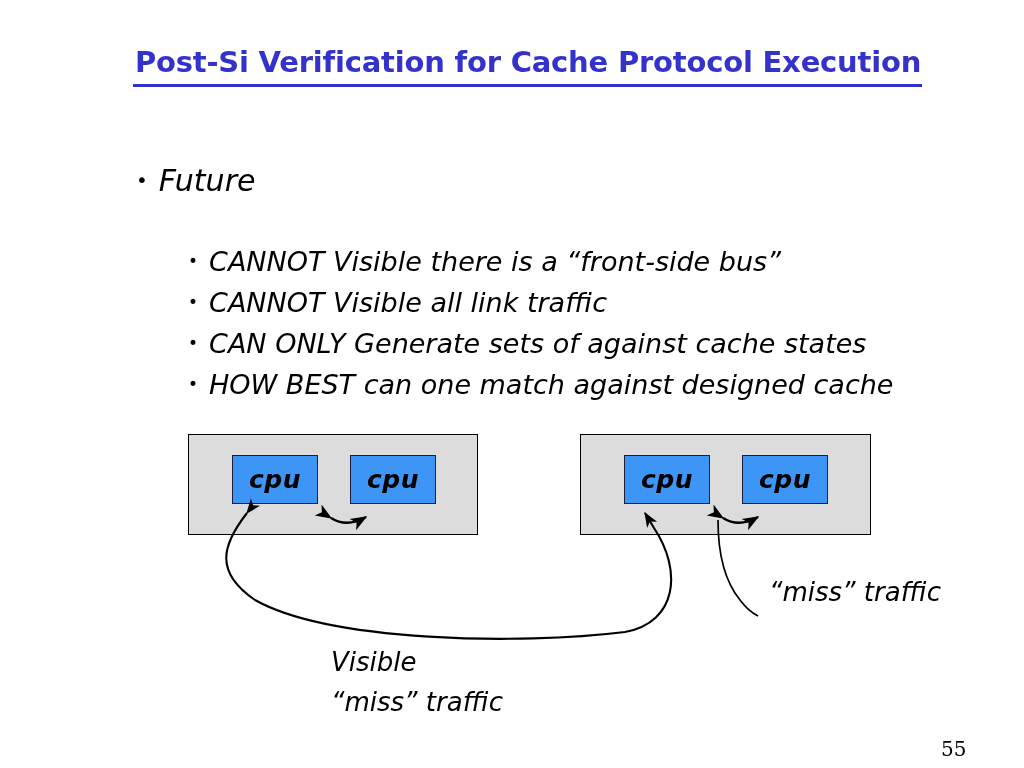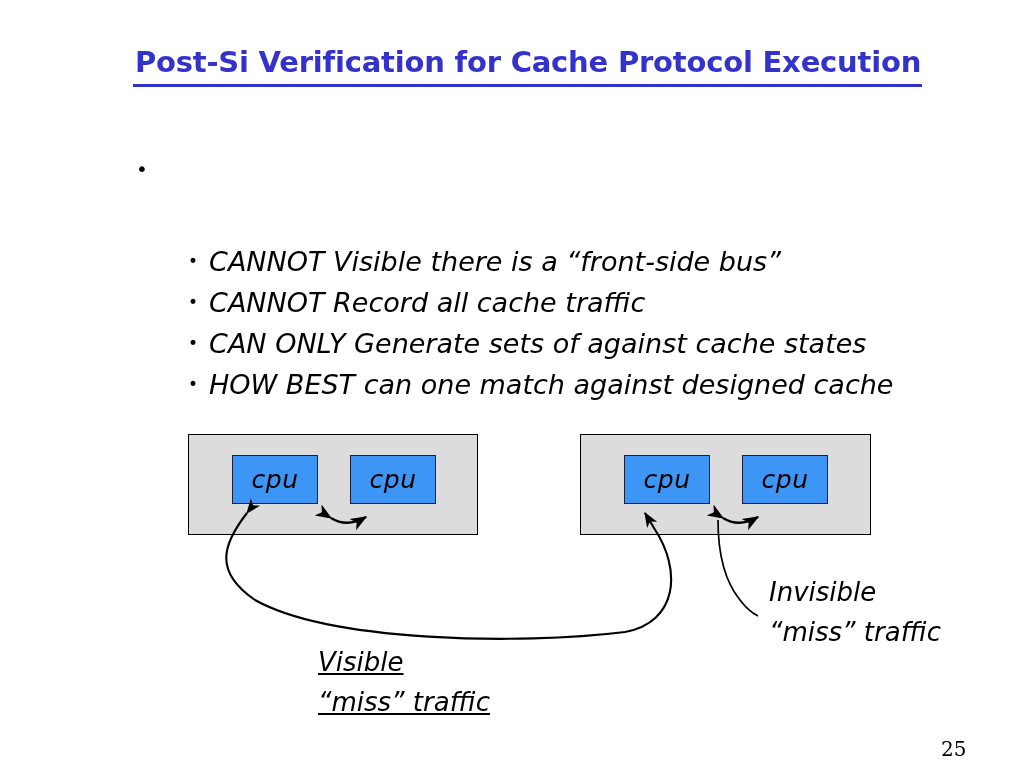--- a/index.html
+++ b/index.html
@@ -113,21 +113,21 @@
   .cpu-box {
     position: absolute;
     background: #3d95f5;
     border: 1.5px solid #1c1c3c;
     box-sizing: border-box;
     display: flex;
     align-items: center;
     justify-content: center;
     font-family: "DejaVu Sans", sans-serif;
     font-style: italic;
-    font-weight: 400;
+    font-weight: 700;
     font-size: 25px;
     color: #000000;
     letter-spacing: 0.5px;
   }
   #cpu-l0 { left: 232px; top: 455px; width: 86px; height: 49px; }
   #cpu-l1 { left: 350px; top: 455px; width: 86px; height: 49px; }
   #cpu-r0 { left: 624px; top: 455px; width: 86px; height: 49px; }
   #cpu-r1 { left: 742px; top: 455px; width: 86px; height: 49px; }
 
   
@@ -135,21 +135,21 @@
     position: absolute;
     font-family: "DejaVu Sans", sans-serif;
     font-style: italic;
     font-size: 26px;
     font-weight: 500;
     color: #000000;
     white-space: nowrap;
     line-height: 1.52;
   }
   #callout-invisible { left: 769px; top: 573px; }
-  #callout-visible   { left: 318px; top: 643px; text-decoration: underline; }
+  #callout-visible   { left: 331px; top: 643px; }
 
   
   #page-number {
     position: absolute;
     left: 941px;
     top: 737px;
     font-family: "DejaVu Serif", serif;
     font-size: 20px;
     color: #000000;
   }
@@ -157,29 +157,30 @@
 </head>
 <body>
 
 <div id="slide">
 
   <div id="slide-title">Post-Si Verification for Cache Protocol Execution</div>
   <div id="title-rule"></div>
 
   <div class="bullet-row" id="bullet-l1">
     <span class="bullet-dot">•</span>
+    <span>Future</span>
   </div>
 
   <div class="bullet-row bullet-l2" id="bullet-s0">
     <span class="bullet-dot">•</span>
     <span>CANNOT Visible there is a “front-side bus”</span>
   </div>
   <div class="bullet-row bullet-l2" id="bullet-s1">
     <span class="bullet-dot">•</span>
-    <span>CANNOT Record  all cache traffic</span>
+    <span>CANNOT Visible  all link traffic</span>
   </div>
   <div class="bullet-row bullet-l2" id="bullet-s2">
     <span class="bullet-dot">•</span>
     <span>CAN ONLY Generate sets of against cache states</span>
   </div>
   <div class="bullet-row bullet-l2" id="bullet-s3">
     <span class="bullet-dot">•</span>
     <span> HOW BEST can one match against designed cache</span>
   </div>
 
@@ -205,23 +206,22 @@
     <path d="M 247 513
              C 222 545, 214 572, 255 600
              C 330 642, 520 645, 625 632
              C 678 622, 682 570, 654 528
              L 645 513" fill="none" stroke="#000000" stroke-width="2.1" marker-start="url(#ah)" marker-end="url(#ah)"></path>
 
     <path d="M 718 520 C 718 545, 722 578, 740 600 C 746 608, 752 613, 758 616" fill="none" stroke="#000000" stroke-width="1.7"></path>
   </svg>
 
   <div class="callout" id="callout-invisible">
-    <div>Invisible</div>
     <div>“miss” traffic</div>
   </div>
   <div class="callout" id="callout-visible">
     <div>Visible</div>
     <div>“miss” traffic</div>
   </div>
 
-  <div id="page-number">25</div>
+  <div id="page-number">55</div>
 
 </div>
 
 </body></html>

